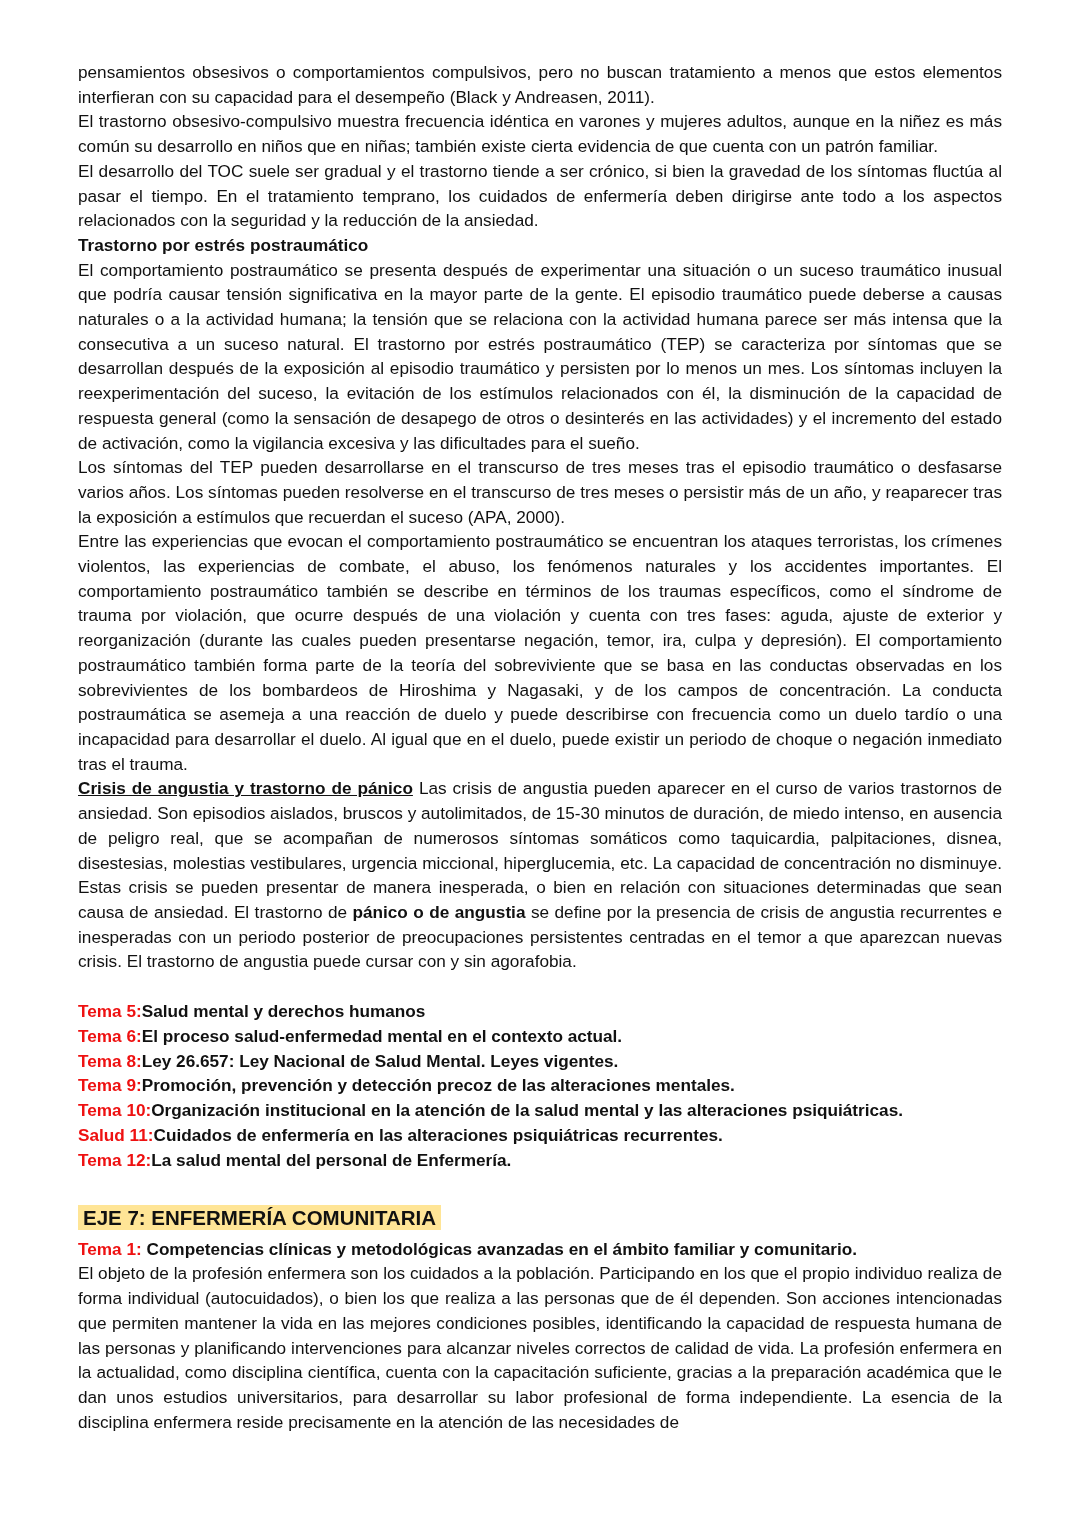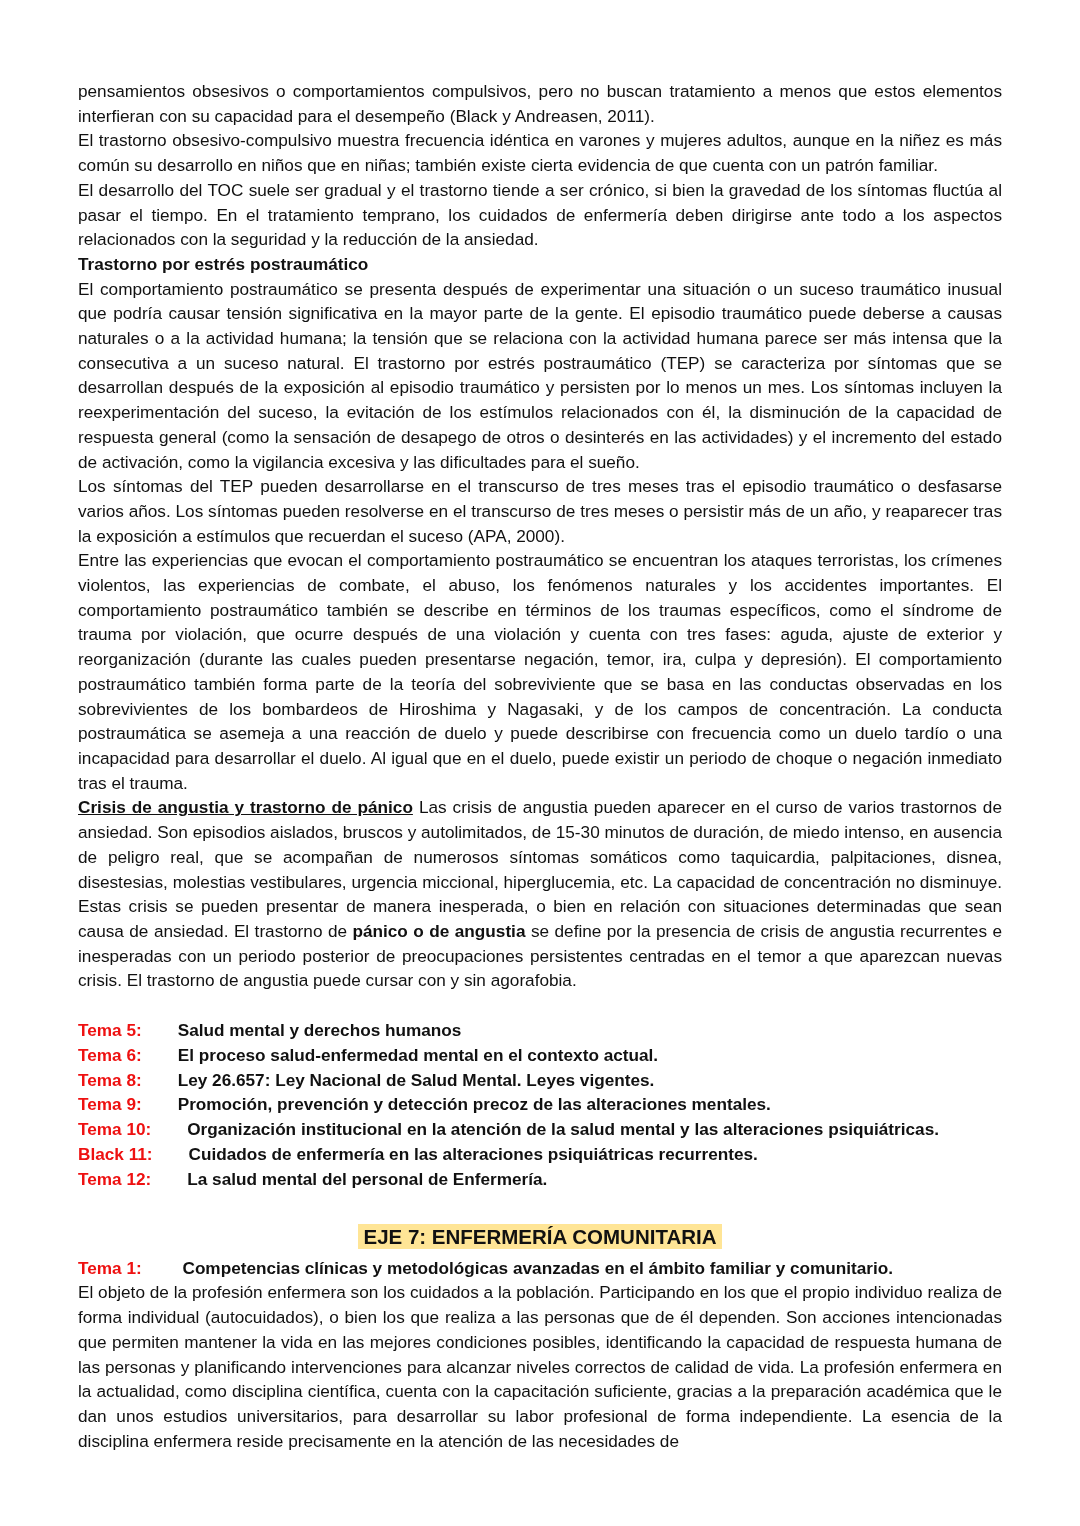--- a/index.html
+++ b/index.html
@@ -4,21 +4,21 @@
 <style>
   * { box-sizing: border-box; }
   html, body { margin: 0; padding: 0; background: #ffffff; }
   body {
     width: 1080px;
     height: 1526px;
     overflow: hidden;
     font-family: "Liberation Sans", sans-serif;
     color: #111111;
   }
-  .page { padding: 79px 78px 0 78px; }
+  .page { padding: 60px 78px 0 78px; }
   .para {
     margin: 0;
     text-align: justify;
     font-size: 17.2px;
     line-height: 24.7px;
   }
   .subheading {
     margin: 0;
     font-size: 17.2px;
     line-height: 24.7px;
@@ -28,24 +28,24 @@
   .underline { text-decoration: underline; margin-top: 40px; }
   .tema-list { margin-top: 25px; }
   .tema-line {
     margin: 0;
     font-size: 17.2px;
     line-height: 24.8px;
     font-weight: bold;
     text-align: left;
   }
   .tema-label { color: var(--tema-red, #ee1111); }
-  .tema-text { color: #111111; margin-left: 36px; }
+  .tema-text { color: #111111; }
   .eje-heading {
     margin: 31px 0 6px 0;
-    text-align: center;
+    text-align: left;
     font-size: 20.5px;
     line-height: 27px;
     font-weight: bold;
     color: #111111;
   }
   .eje-heading .highlight {
     background: var(--highlight-yellow, #ffe596);
     padding: 1px 5px;
   }
 </style>
@@ -65,21 +65,21 @@
   <p class="para">Entre las experiencias que evocan el comportamiento postraumático se encuentran los ataques terroristas, los crímenes violentos, las experiencias de combate, el abuso, los fenómenos naturales y los accidentes importantes. El comportamiento postraumático también se describe en términos de los traumas específicos, como el síndrome de trauma por violación, que ocurre después de una violación y cuenta con tres fases: aguda, ajuste de exterior y reorganización (durante las cuales pueden presentarse negación, temor, ira, culpa y depresión). El comportamiento postraumático también forma parte de la teoría del sobreviviente que se basa en las conductas observadas en los sobrevivientes de los bombardeos de Hiroshima y Nagasaki, y de los campos de concentración. La conducta postraumática se asemeja a una reacción de duelo y puede describirse con frecuencia como un duelo tardío o una incapacidad para desarrollar el duelo. Al igual que en el duelo, puede existir un periodo de choque o negación inmediato tras el trauma.</p>
 
   <p class="para"><span class="bold underline">Crisis de angustia y trastorno de pánico</span><span> Las crisis de angustia pueden aparecer en el curso de varios trastornos de ansiedad. Son episodios aislados, bruscos y autolimitados, de 15-30 minutos de duración, de miedo intenso, en ausencia de peligro real, que se acompañan de numerosos síntomas somáticos como taquicardia, palpitaciones, disnea, disestesias, molestias vestibulares, urgencia miccional, hiperglucemia, etc. La capacidad de concentración no disminuye. Estas crisis se pueden presentar de manera inesperada, o bien en relación con situaciones determinadas que sean causa de ansiedad. El trastorno de </span><span class="bold">pánico o de angustia</span><span> se define por la presencia de crisis de angustia recurrentes e inesperadas con un periodo posterior de preocupaciones persistentes centradas en el temor a que aparezcan nuevas crisis. El trastorno de angustia puede cursar con y sin agorafobia.</span></p>
 
   <div class="tema-list">
     <p class="tema-line"><span class="tema-label">Tema 5:</span><span class="tema-text">Salud mental y derechos humanos</span></p>
     <p class="tema-line"><span class="tema-label">Tema 6:</span><span class="tema-text">El proceso salud-enfermedad mental en el contexto actual.</span></p>
     <p class="tema-line"><span class="tema-label">Tema 8:</span><span class="tema-text">Ley 26.657: Ley Nacional de Salud Mental. Leyes vigentes.</span></p>
     <p class="tema-line"><span class="tema-label">Tema 9:</span><span class="tema-text">Promoción, prevención y detección precoz de las alteraciones mentales.</span></p>
     <p class="tema-line"><span class="tema-label">Tema 10:</span><span class="tema-text">Organización institucional en la atención de la salud mental y las alteraciones psiquiátricas.</span></p>
-    <p class="tema-line"><span class="tema-label">Black 11:</span><span class="tema-text">Cuidados de enfermería en las alteraciones psiquiátricas recurrentes.</span></p>
+    <p class="tema-line"><span class="tema-label">Salud 11:</span><span class="tema-text">Cuidados de enfermería en las alteraciones psiquiátricas recurrentes.</span></p>
     <p class="tema-line"><span class="tema-label">Tema 12:</span><span class="tema-text">La salud mental del personal de Enfermería.</span></p>
   </div>
 
   <h2 class="eje-heading"><span class="highlight">EJE 7: ENFERMERÍA COMUNITARIA</span></h2>
 
   <p class="tema-line"><span class="tema-label">Tema 1:</span><span class="tema-text"> Competencias clínicas y metodológicas avanzadas en el ámbito familiar y comunitario.</span></p>
 
   <p class="para">El objeto de la profesión enfermera son los cuidados a la población. Participando en los que el propio individuo realiza de forma individual (autocuidados), o bien los que realiza a las personas que de él dependen. Son acciones intencionadas que permiten mantener la vida en las mejores condiciones posibles, identificando la capacidad de respuesta humana de las personas y planificando intervenciones para alcanzar niveles correctos de calidad de vida. La profesión enfermera en la actualidad, como disciplina científica, cuenta con la capacitación suficiente, gracias a la preparación académica que le dan unos estudios universitarios, para desarrollar su labor profesional de forma independiente. La esencia de la disciplina enfermera reside precisamente en la atención de las necesidades de</p>
 
 </div>

